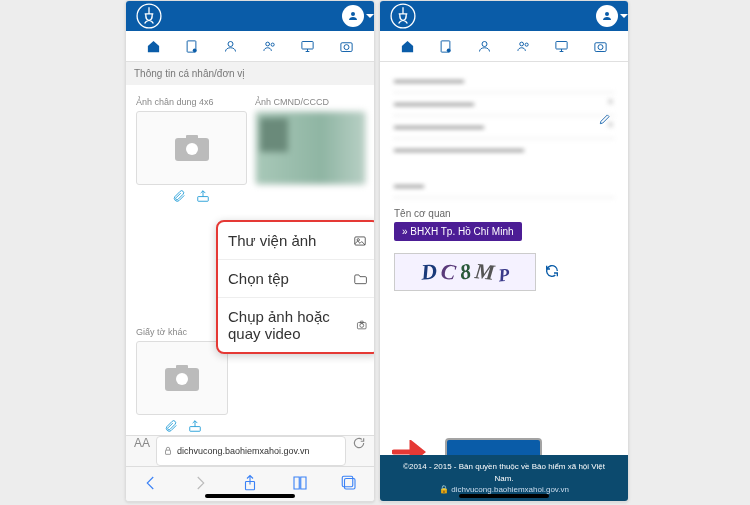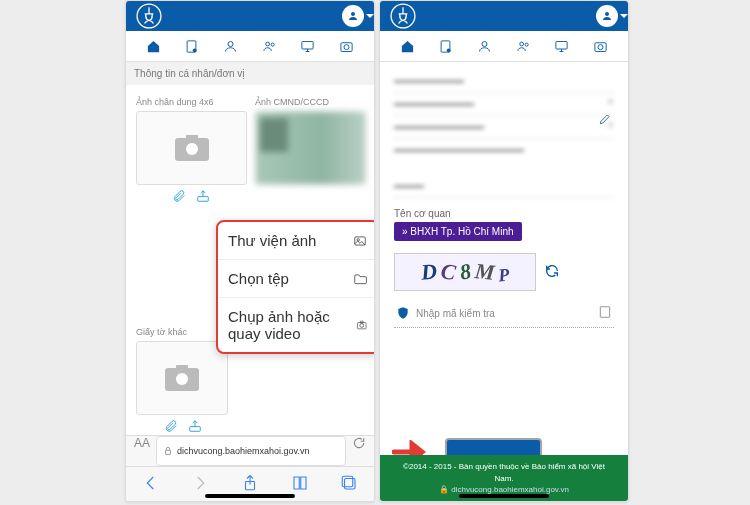--- a/index.html
+++ b/index.html
@@ -52,21 +52,21 @@
 .cimg span:nth-child(2){color:#5a3a7a;transform:rotate(8deg)}
 .cimg span:nth-child(3){color:#2a5a3a;transform:rotate(-10deg)}
 .cimg span:nth-child(4){color:#555;transform:rotate(6deg)}
 .cimg span:nth-child(5){color:#3a3a8a;transform:rotate(-6deg) translateY(3px);font-size:18px}
 .refresh svg{width:16px;height:16px;fill:#0a5ca8}
 .cinput{display:flex;align-items:center;gap:6px;border-bottom:1px dotted #aaa;padding:6px 2px;margin-top:8px;font-size:10px;color:#888}
 .cinput svg{width:14px;height:14px;fill:#0a5ca8}
 .arrow{position:absolute;left:12px;top:378px}
 .arrow svg{width:40px;height:24px}
 .submit{position:absolute;left:65px;top:376px;background:#0a5ca8;color:#fff;font-size:14px;padding:13px 18px;border:2px solid #a3a3a3;border-radius:4px}
-.footer{position:absolute;bottom:0;left:0;right:0;background:#15803d;color:#fff;font-size:8px;text-align:center;padding:6px 16px;line-height:1.4}
+.footer{position:absolute;bottom:0;left:0;right:0;background:#0c4a6e;color:#fff;font-size:8px;text-align:center;padding:6px 16px;line-height:1.4}
 .footer .u{font-size:8px;color:#cde}
 .editicon{position:absolute;right:16px;top:50px;color:#0a5ca8}
 </style>
 </head>
 <body>
 <div class="stage">
 <div class="phones">
 
 <div class="phone">
 <div class="header">
@@ -306,29 +306,20 @@
 <span>D</span>
               <span>C</span>
               <span>8</span>
               <span>M</span>
               <span>P</span>
 </div>
 <span class="refresh"><svg viewBox="0 0 24 24">
                 <path d="M20 12a8 8 0 10-3 6.2M20 20v-5h-5M4 4v5h5" fill="none" stroke="#0a5ca8" stroke-width="2"></path>
               </svg></span>
 </div>
-<div class="cinput">
-<svg viewBox="0 0 24 24">
-              <path d="M12 2l8 3v6c0 5-3.5 9-8 11-4.5-2-8-6-8-11V5z"></path>
-            </svg>
-<span>Nhập mã kiểm tra</span>
-<span style="margin-left:auto"><svg width="12" height="12" viewBox="0 0 24 24">
-                <rect x="4" y="3" width="16" height="18" rx="1" fill="none" stroke="#888" stroke-width="1.5"></rect>
-              </svg></span>
-</div>
 <div class="arrow"><svg viewBox="0 0 40 24">
               <path d="M2 12h24M20 4l10 8-10 8z" fill="#e53935" stroke="#e53935" stroke-width="5" stroke-linecap="round"></path>
             </svg></div>
 <div class="submit">Ghi nhận</div>
 <div class="footer">
 <div>©2014 - 2015 - Bản quyền thuộc về Bảo hiểm xã hội Việt Nam.</div>
 <div class="u">🔒 <span>dichvucong.baohiemxahoi.gov.vn</span></div>
 </div>
 </div>
 <div class="homebar"></div>

